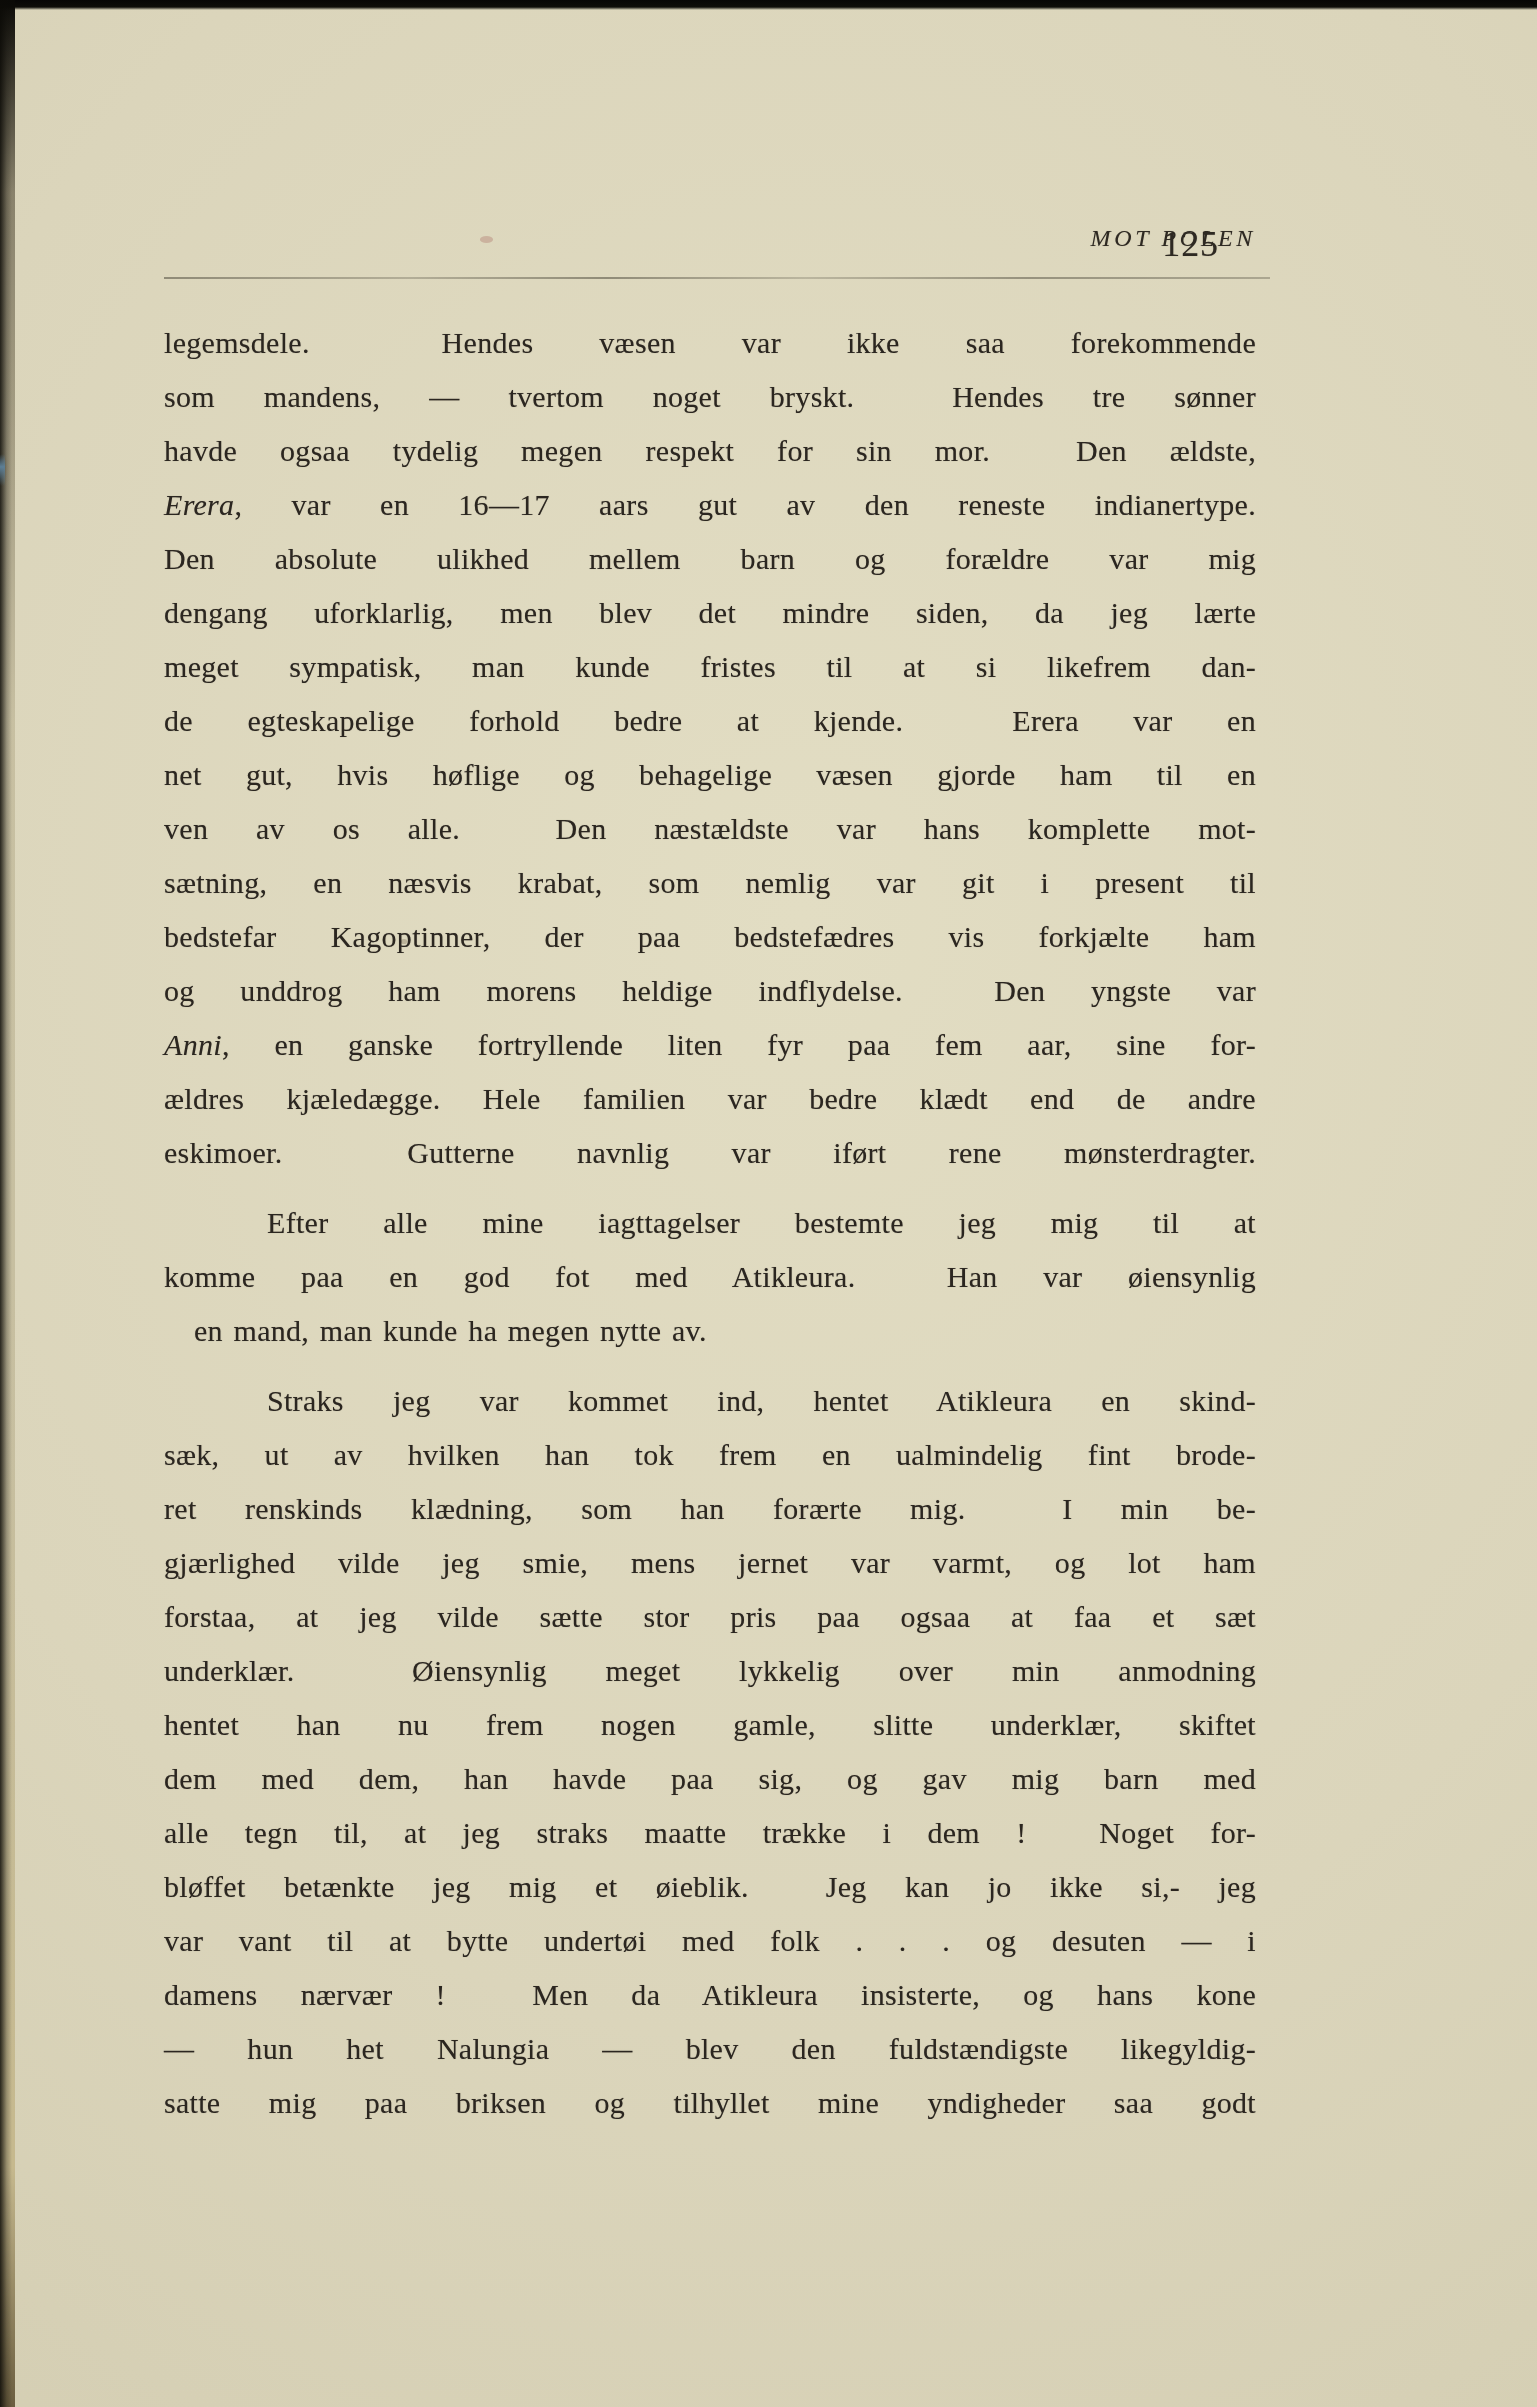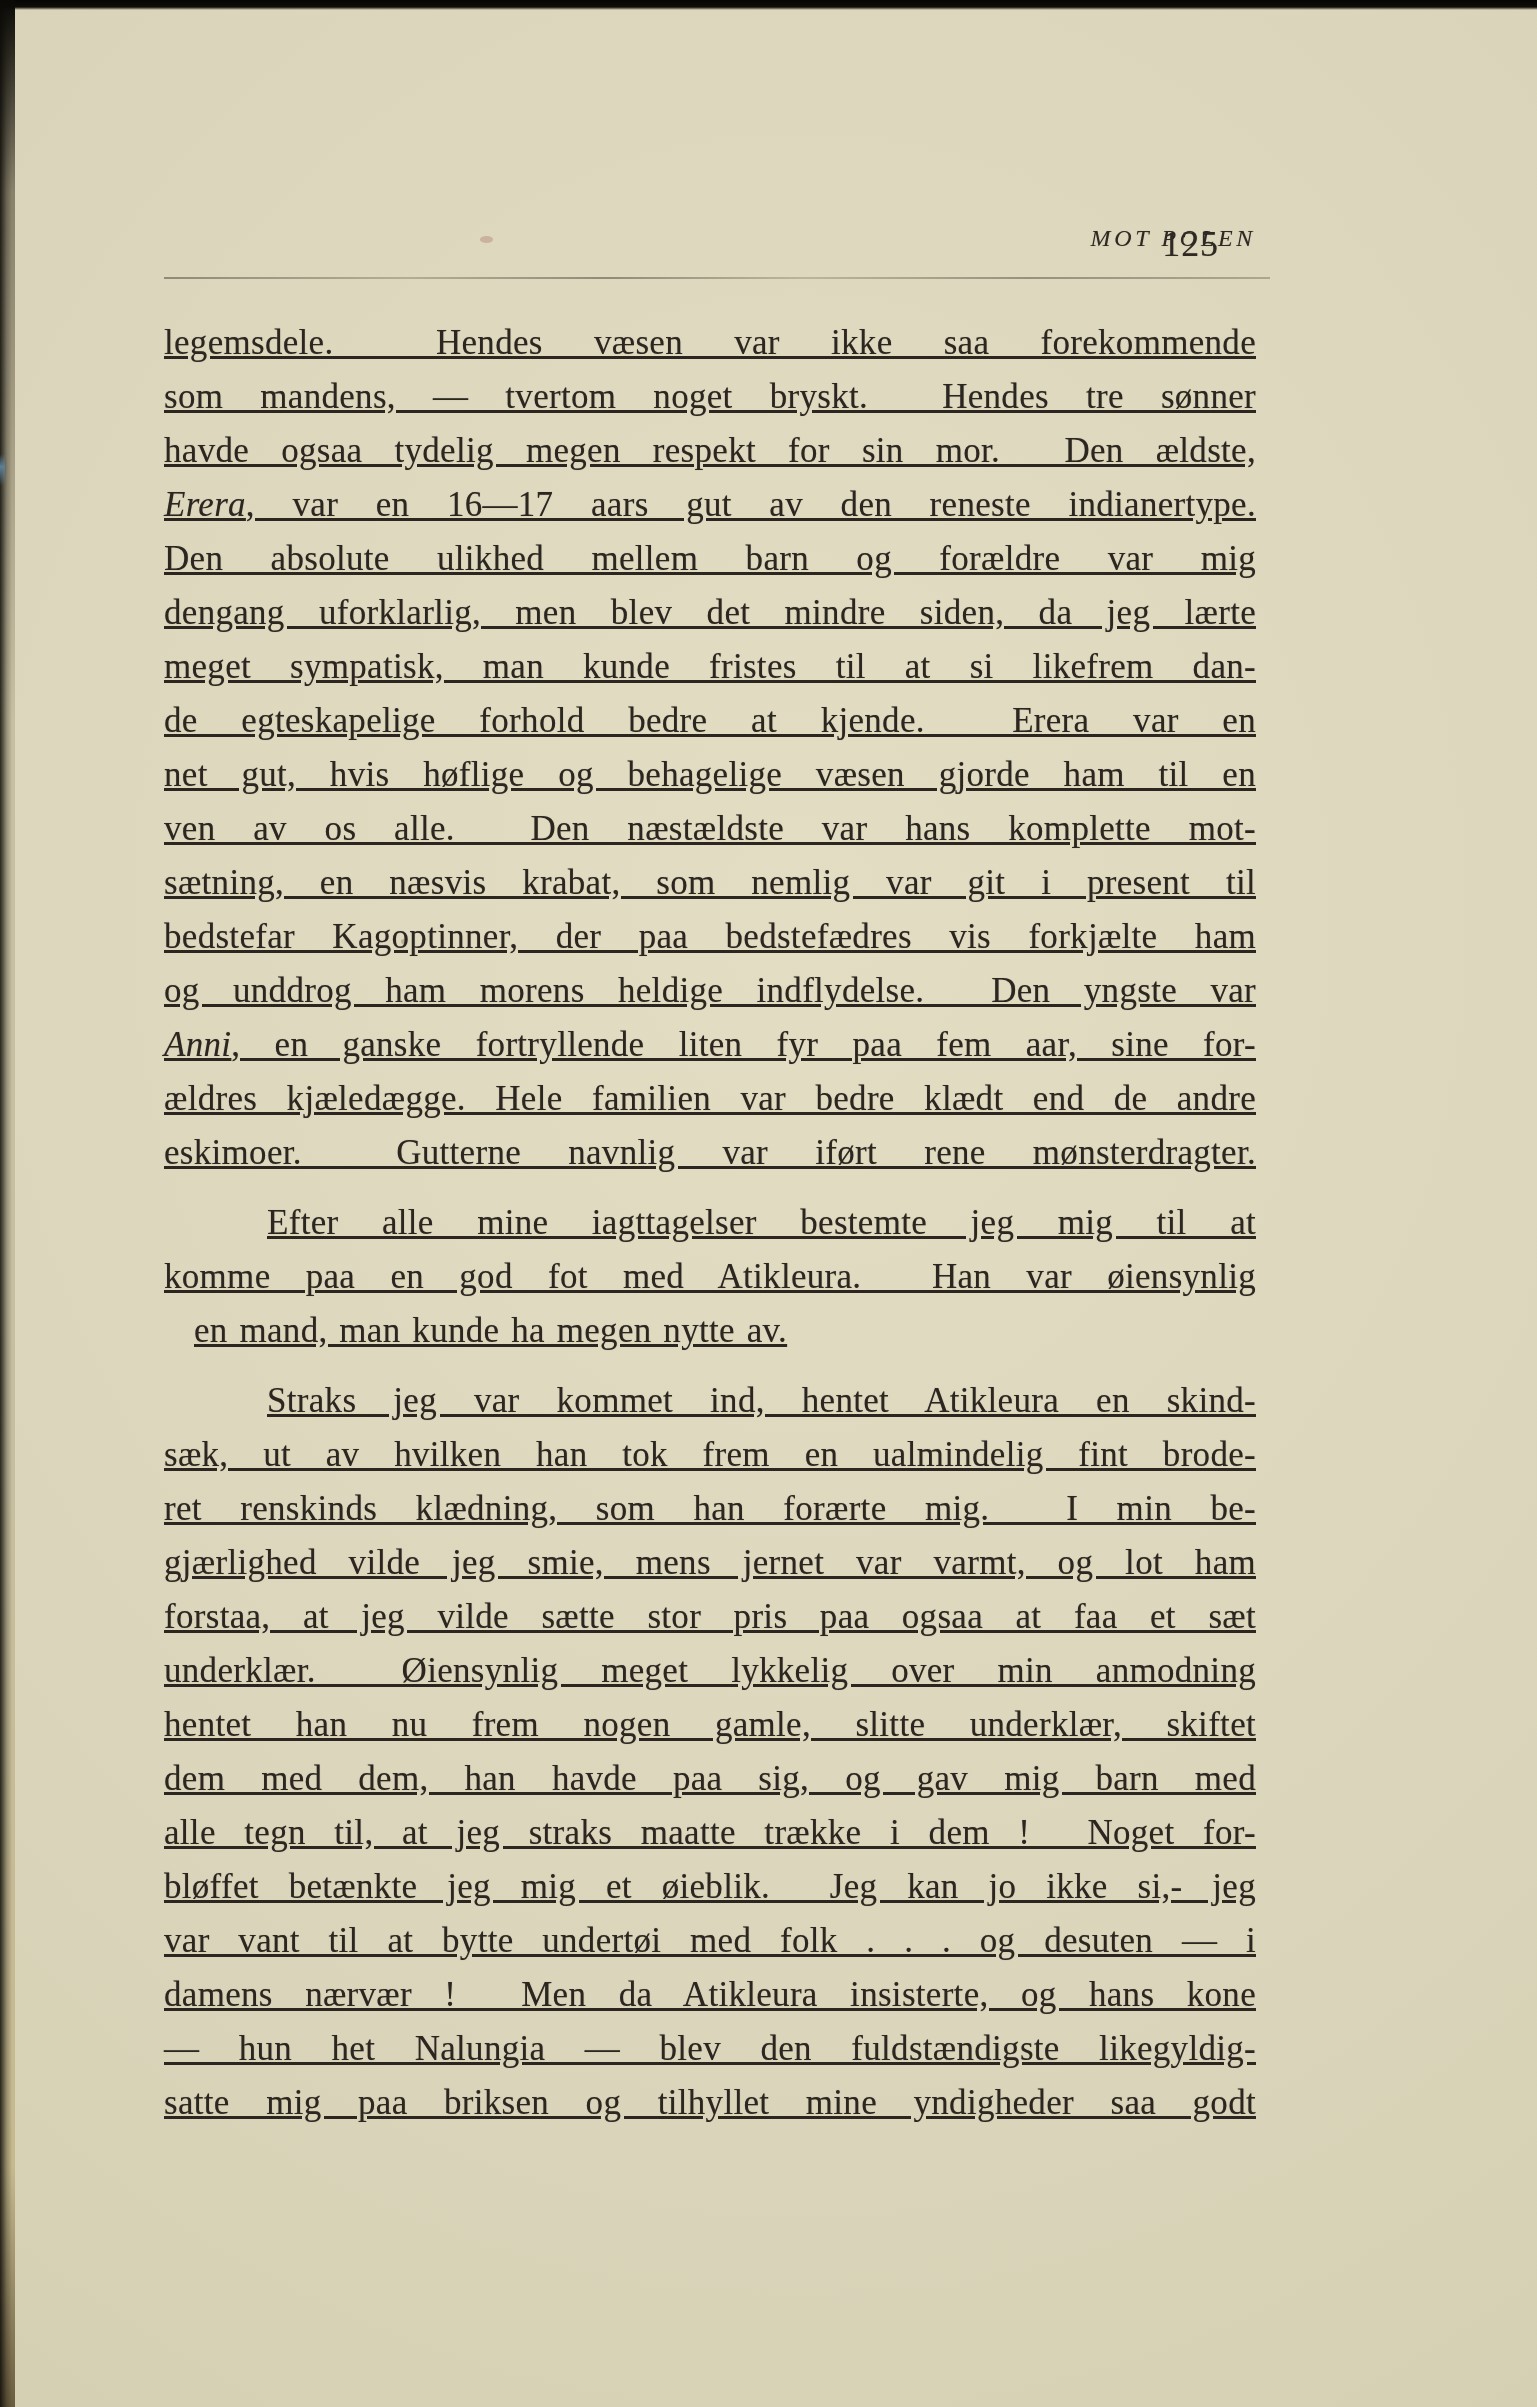--- a/index.html
+++ b/index.html
@@ -50,24 +50,23 @@
   }
   .header-rule{
     position:absolute;left:164px;top:277px;width:1106px;height:1.9px;
     background:linear-gradient(to right,
       rgba(80,76,62,.55), rgba(80,76,62,.30) 22%, rgba(80,76,62,.55) 40%,
       rgba(80,76,62,.25) 58%, rgba(80,76,62,.50) 78%, rgba(80,76,62,.35) 100%);
   }
 
   .body-text{
     position:absolute;left:164px;top:316px;width:1092px;
-    font-size:35px;line-height:54px;
+    font-size:30px;line-height:54px;
     word-spacing:2.8px;letter-spacing:0.3px;
     text-shadow:0 0 0.9px rgba(43,38,32,.35);
-    text-decoration:underline;
   }
   .line{
     text-align:justify;
     -moz-text-align-last:justify;
     text-align-last:justify;
     white-space:normal;
   }
   .line.indent{padding-left:103px;margin-top:16px;}
   .line.short{text-align-last:left;margin-left:30px;-moz-text-align-last:left;}
   .em{font-style:italic;}

